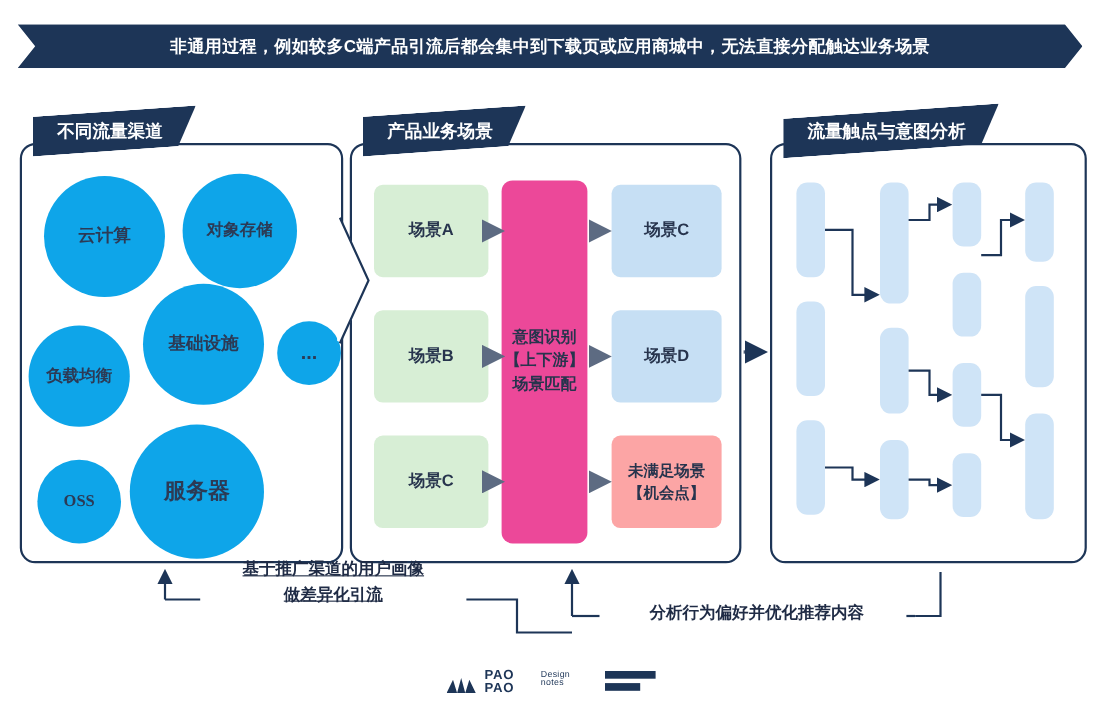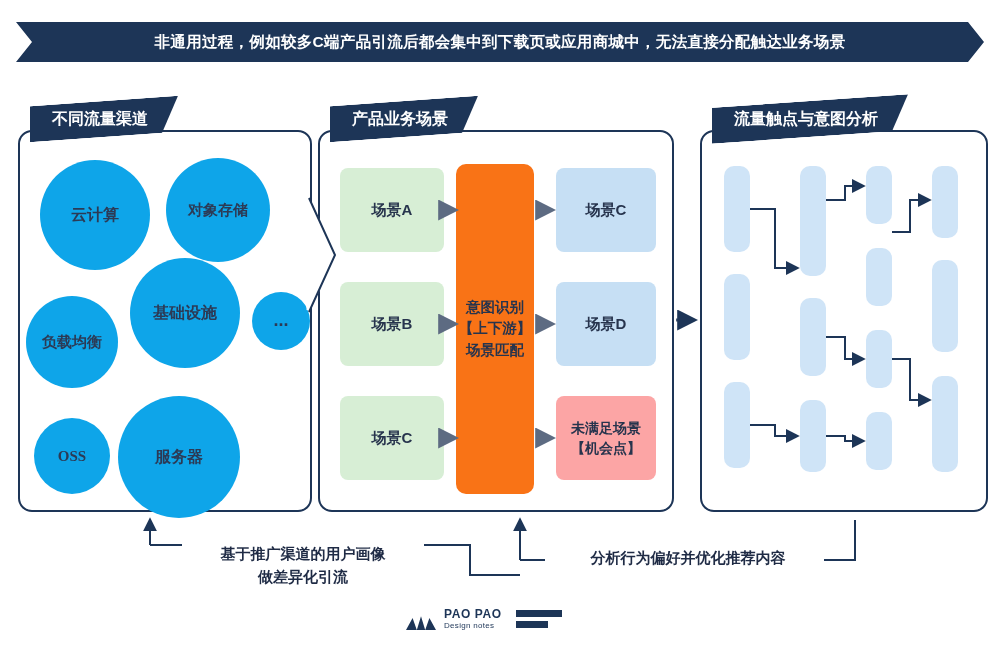--- a/index.html
+++ b/index.html
@@ -89,41 +89,41 @@
     color: #2c3a55;
     font-weight: bold;
     text-align: center;
     line-height: 1.2;
   }
   #c-cloud  { left: 40px;  top: 160px; width: 110px; height: 110px; font-size: 16px; }
   #c-obj    { left: 166px; top: 158px; width: 104px; height: 104px; font-size: 15px; text-align: center; }
   #c-infra  { left: 130px; top: 258px; width: 110px; height: 110px; font-size: 16px; }
   #c-lb     { left: 26px;  top: 296px; width: 92px;  height: 92px;  font-size: 15px; }
   #c-dots   { left: 252px; top: 292px; width: 58px;  height: 58px;  font-size: 18px; }
-  #c-server { left: 118px; top: 396px; width: 122px; height: 122px; font-size: 16px; }
+  #c-server { left: 118px; top: 386px; width: 122px; height: 122px; font-size: 20px; }
   #c-oss    { left: 34px;  top: 418px; width: 76px;  height: 76px;  font-size: 15px; font-family: Liberation Serif, serif; }
 
   
   .box {
     position: absolute;
     border-radius: 8px;
     display: flex;
     align-items: center;
     justify-content: center;
     text-align: center;
     font-weight: bold;
     font-size: 15px;
     color: #27344d;
     line-height: 1.45;
     white-space: pre-line;
   }
   .green  { background: #d7eed5; }
   .blue   { background: #c6dff4; }
   .gray   { background: #fca5a5; }
-  .mint   { background: #f97316; }
+  .mint   { background: #ec4899; }
 
   #s-a { left: 340px; top: 168px; width: 104px; height: 84px; }
   #s-b { left: 340px; top: 282px; width: 104px; height: 84px; }
   #s-c { left: 340px; top: 396px; width: 104px; height: 84px; }
 
   #s-intent { left: 456px; top: 164px; width: 78px; height: 330px; border-radius: 10px; font-size: 14.5px; }
 
   #s-cc { left: 556px; top: 168px; width: 100px; height: 84px; }
   #s-dd { left: 556px; top: 282px; width: 100px; height: 84px; }
   #s-un { left: 556px; top: 396px; width: 100px; height: 84px; font-size: 14px; }
@@ -147,40 +147,40 @@
   
   .caption {
     position: absolute;
     font-size: 15px;
     font-weight: bold;
     color: #1f2b45;
     text-align: center;
     line-height: 1.55;
     white-space: pre-line;
   }
-  #cap-left  { left: 178px; top: 542px; width: 250px; }
+  #cap-left  { left: 178px; top: 506px; width: 250px; text-decoration: underline; }
   #cap-right { left: 548px; top: 546px; width: 280px; }
 
   
   .footer {
     position: absolute;
     left: 406px;
     top: 602px;
     width: 190px;
     height: 34px;
     display: flex;
     align-items: center;
     gap: 8px;
   }
   .logo-mark {
     width: 30px; height: 22px;
     background: #1d3557;
     clip-path: polygon(0 100%, 22% 45%, 36% 100%, 50% 38%, 64% 100%, 78% 45%, 100% 100%);
   }
-  .logo-text { display: flex; flex-direction: column; line-height: 1; }
+  .logo-text { display: flex; flex-direction: row; line-height: 1; }
   .logo-title { font-size: 12px; font-weight: bold; color: #1d3557; letter-spacing: .6px; }
   .logo-sub { font-size: 8px; color: #1d3557; letter-spacing: .3px; margin-top: 2px; }
   .logo-bars { display: flex; flex-direction: column; gap: 4px; margin-left: 6px; }
   .logo-bars i { display: block; width: 46px; height: 7px; background: #1d3557; }
   .logo-bars i.short { width: 32px; }
 </style>
 </head>
 <body>
 
 <div class="stage">

